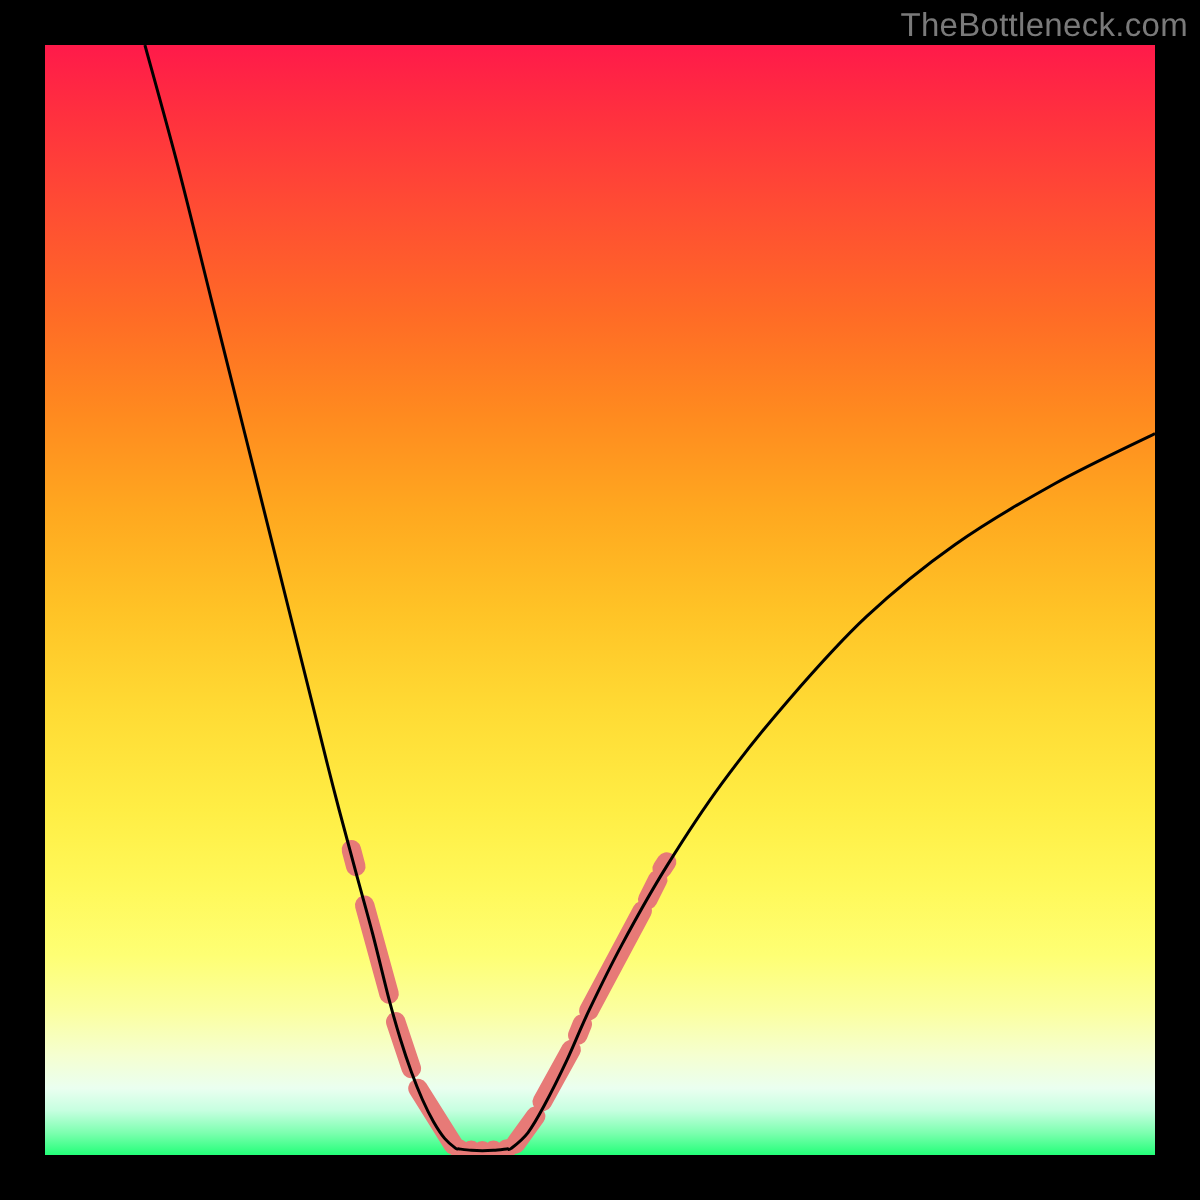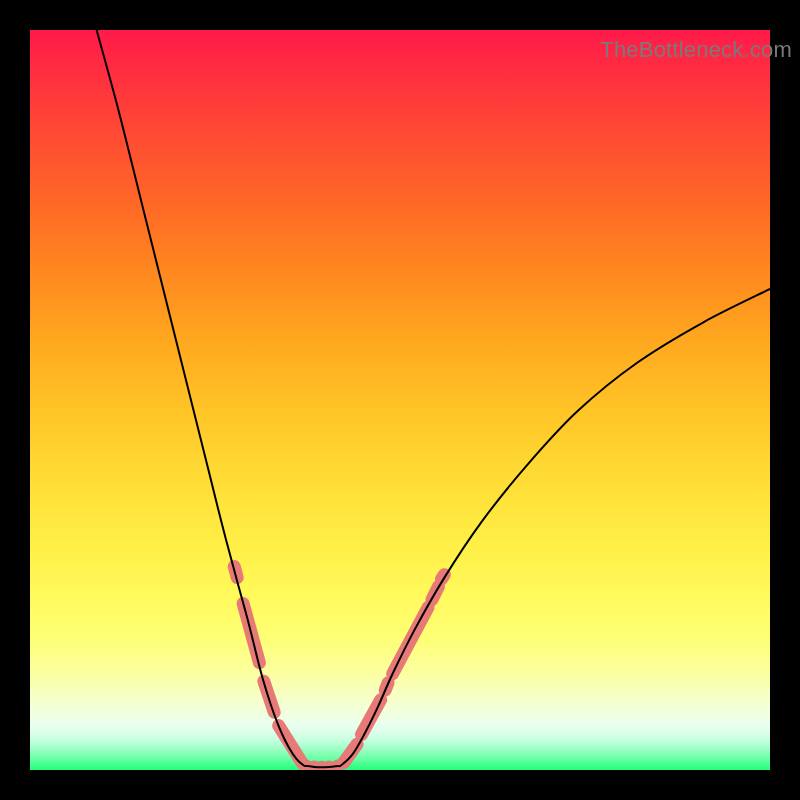--- a/index.html
+++ b/index.html
@@ -60,21 +60,20 @@
   }
   .watermark {
     position: absolute;
     top: 4px;
     right: 8px;
     color: #7a7a7a;
     font-size: 22px;
     font-weight: 400;
     letter-spacing: 0.2px;
     user-select: none;
-    margin-top: 33px;
   }
 </style>
 </head>
 <body>
 
 <div class="frame">
   <div class="plot">
     <div class="gradient"></div>
     <svg class="curve" viewBox="0 0 740 740" preserveAspectRatio="none">
       <g id="markers-group">

